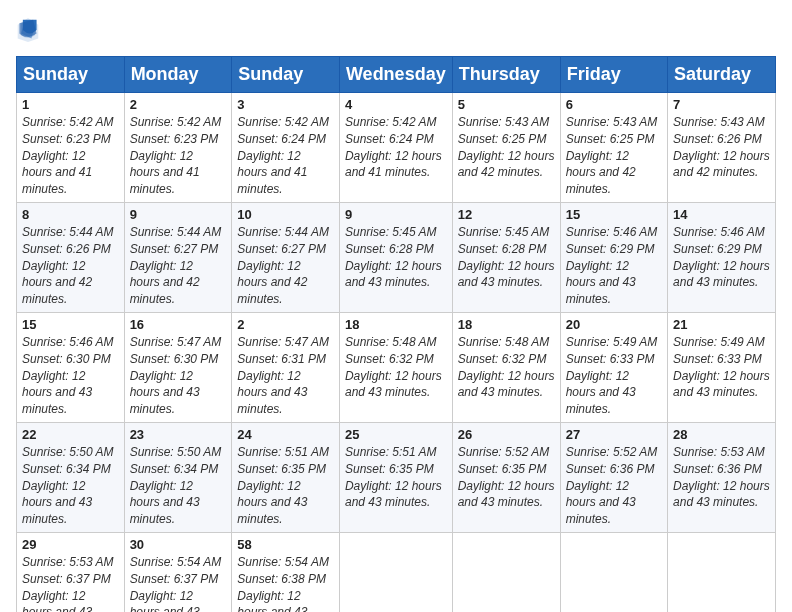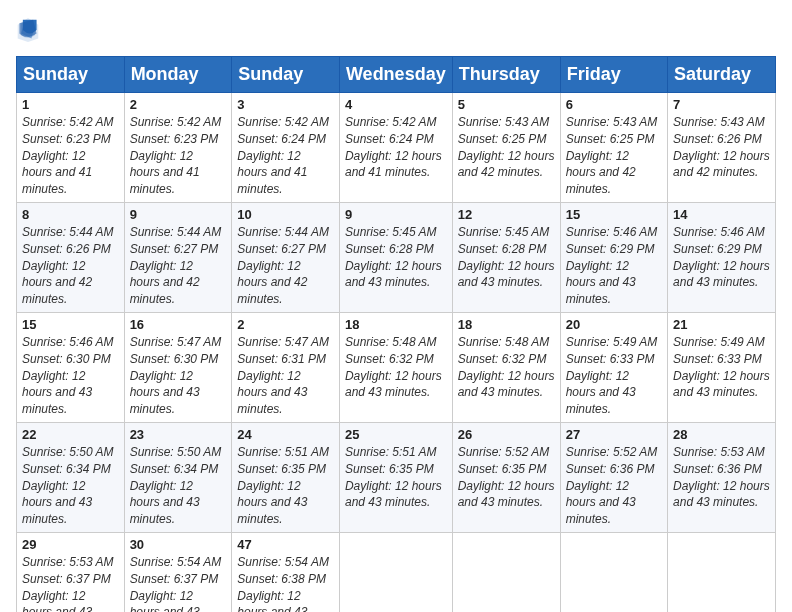--- a/index.html
+++ b/index.html
@@ -245,21 +245,21 @@
       <tr>
         <td>
           <div class="day-number">29</div>
           <div class="day-info">Sunrise: 5:53 AM<br>Sunset: 6:37 PM<br>Daylight: 12 hours and 43 minutes.</div>
         </td>
         <td>
           <div class="day-number">30</div>
           <div class="day-info">Sunrise: 5:54 AM<br>Sunset: 6:37 PM<br>Daylight: 12 hours and 43 minutes.</div>
         </td>
         <td>
-          <div class="day-number">47</div>
+          <div class="day-number">58</div>
           <div class="day-info">Sunrise: 5:54 AM<br>Sunset: 6:38 PM<br>Daylight: 12 hours and 43 minutes.</div>
         </td>
         <td class="empty"></td>
         <td class="empty"></td>
         <td class="empty"></td>
         <td class="empty"></td>
       </tr>
     </tbody>
 </table>
 

